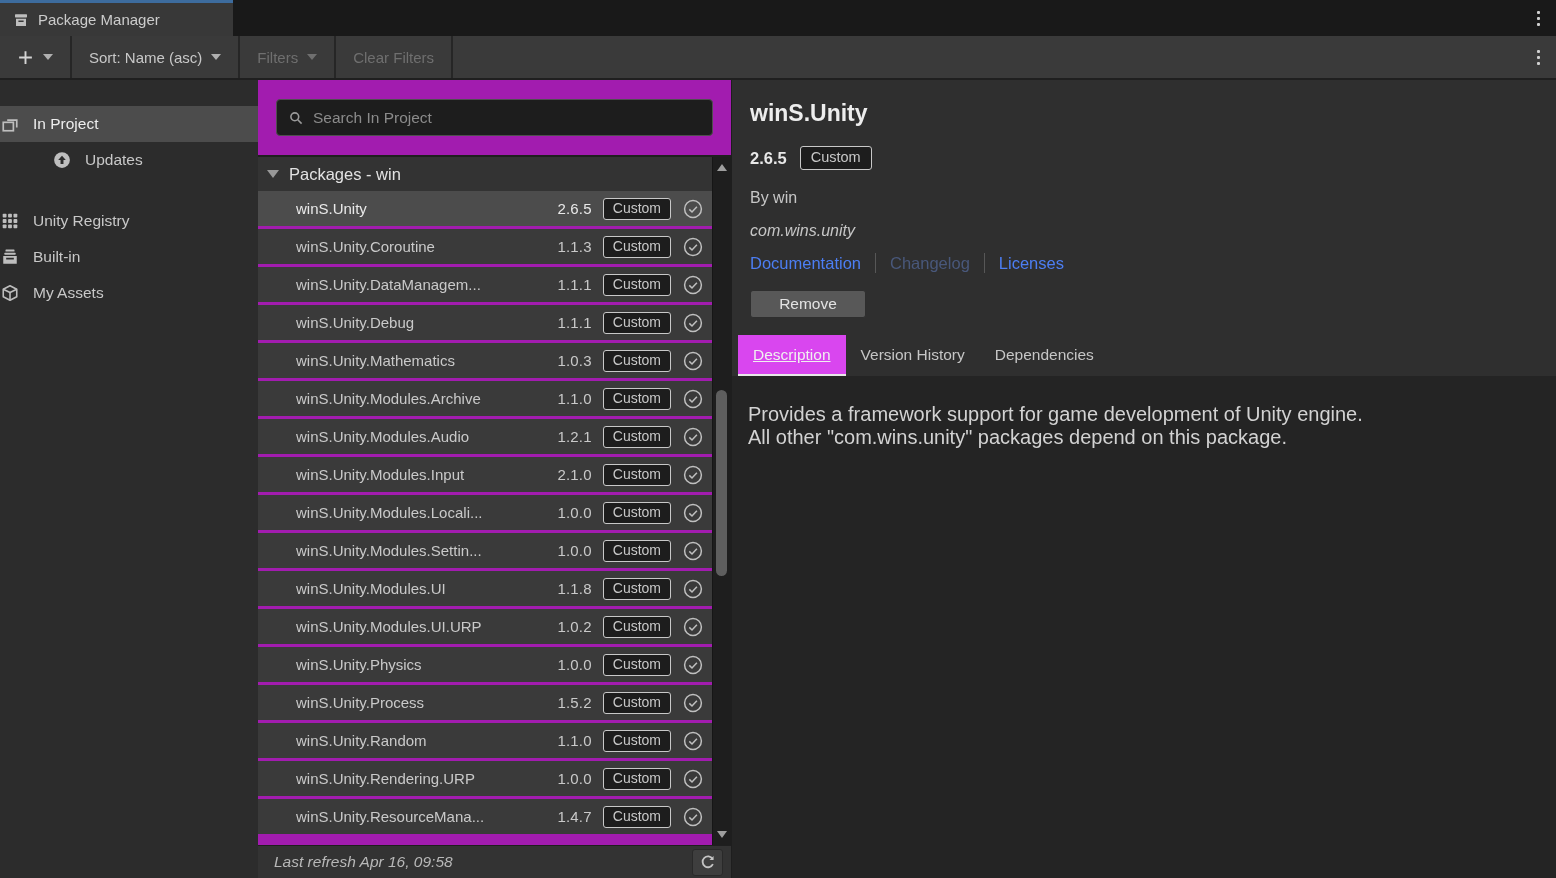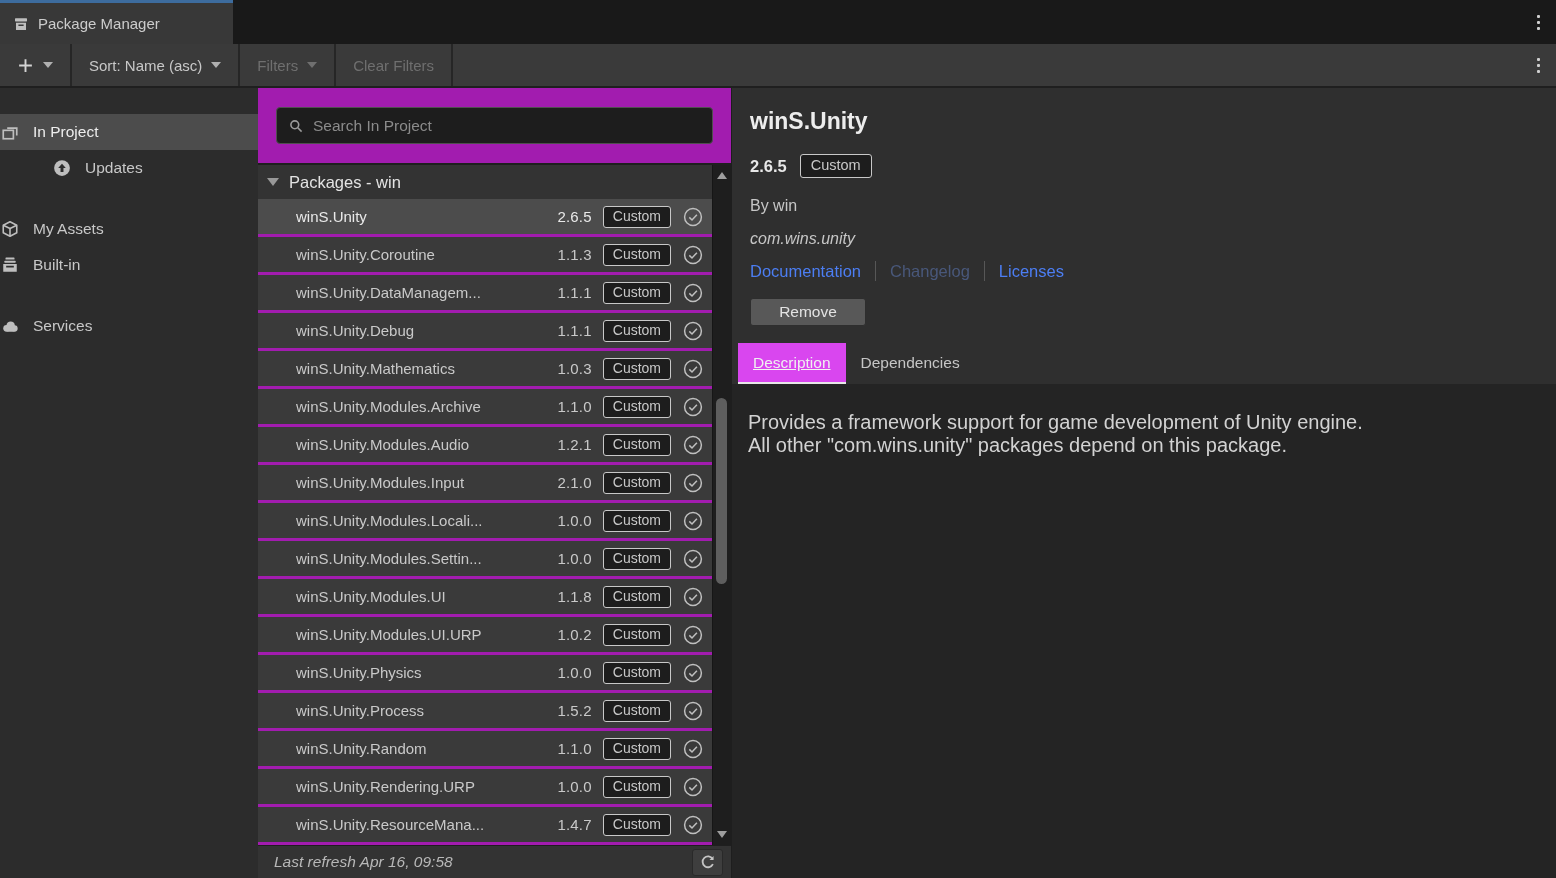--- a/index.html
+++ b/index.html
@@ -6,21 +6,21 @@
   html, body { width: 1556px; height: 878px; overflow: hidden; }
   body {
     font-family: "Liberation Sans", sans-serif;
     background: #2b2b2b;
     color: #c8c8c8;
     -webkit-font-smoothing: antialiased;
   }
   .app { width: 1556px; height: 878px; display: flex; flex-direction: column; }
 
   
-  .titlebar { height: 44px; background: #191919; display: flex; align-items: stretch; flex: 0 0 auto; }
+  .titlebar { height: 36px; background: #191919; display: flex; align-items: stretch; flex: 0 0 auto; }
   .doctab {
     width: 233px; background: #383838; border-top: 3px solid #3d6c9e;
     display: flex; align-items: center; gap: 9px; padding-left: 13px;
     color: #cccccc; font-size: 15px;
   }
   .doctab .ticon { width: 16px; height: 16px; display: inline-flex; }
   .titlebar-spacer { flex: 1; }
   .kebab { display: flex; flex-direction: column; gap: 3px; align-items: center; justify-content: center; width: 36px; cursor: pointer; }
   .kebab i { width: 3px; height: 3px; background: #cfcfcf; border-radius: 1px; display: block; }
 
@@ -170,50 +170,55 @@
             <svg viewBox="0 0 16 16">
               <circle cx="8" cy="8" r="7" fill="#bebebe"></circle>
               <path d="M8 4.2 L11.4 8 H9.3 V11.6 H6.7 V8 H4.6 Z" fill="#2c2c2c"></path>
             </svg>
           </span>
           <span>Updates</span>
         </div>
         <div class="side-gap"></div>
         <div class="side-item">
           <span class="sicon">
-            <svg viewBox="0 0 16 16" fill="none" stroke="#bebebe" stroke-width="1.4" stroke-linejoin="round">
-              <path d="M8 1.6 L14 4.6 V11.4 L8 14.4 L2 11.4 V4.6 Z"></path>
-              <path d="M2 4.6 L8 7.6 L14 4.6"></path>
-              <path d="M8 7.6 V14.4"></path>
+            <svg viewBox="0 0 16 16" fill="#bebebe">
+              <rect x="1.5" y="1.5" width="3.4" height="3.4" rx="0.7"></rect>
+              <rect x="6.3" y="1.5" width="3.4" height="3.4" rx="0.7"></rect>
+              <rect x="11.1" y="1.5" width="3.4" height="3.4" rx="0.7"></rect>
+              <rect x="1.5" y="6.3" width="3.4" height="3.4" rx="0.7"></rect>
+              <rect x="6.3" y="6.3" width="3.4" height="3.4" rx="0.7"></rect>
+              <rect x="11.1" y="6.3" width="3.4" height="3.4" rx="0.7"></rect>
+              <rect x="1.5" y="11.1" width="3.4" height="3.4" rx="0.7"></rect>
+              <rect x="6.3" y="11.1" width="3.4" height="3.4" rx="0.7"></rect>
+              <rect x="11.1" y="11.1" width="3.4" height="3.4" rx="0.7"></rect>
             </svg>
           </span>
-          <span>My Assets</span>
+          <span>Unity Registry</span>
         </div>
         <div class="side-item">
           <span class="sicon">
             <svg viewBox="0 0 16 16" fill="#bebebe">
               <rect x="4" y="1.4" width="8" height="1.8" rx="0.4"></rect>
               <rect x="3" y="4.2" width="10" height="1.8" rx="0.4"></rect>
               <path d="M2 7 H14 V14 H2 Z M4.6 8.6 v1.6 h6.8 V8.6 Z" fill-rule="evenodd"></path>
             </svg>
           </span>
           <span>Built-in</span>
         </div>
-        <div class="side-gap"></div>
         <div class="side-item">
           <span class="sicon">
-            <svg viewBox="0 0 16 16" fill="#bebebe">
-              <circle cx="5" cy="10" r="3"></circle>
-              <circle cx="8.6" cy="7.6" r="3.7"></circle>
-              <circle cx="12" cy="10.2" r="2.8"></circle>
-              <rect x="4.5" y="9.5" width="8" height="3.5" rx="1.7"></rect>
+            <svg viewBox="0 0 16 16" fill="none" stroke="#bebebe" stroke-width="1.4" stroke-linejoin="round">
+              <path d="M8 1.6 L14 4.6 V11.4 L8 14.4 L2 11.4 V4.6 Z"></path>
+              <path d="M2 4.6 L8 7.6 L14 4.6"></path>
+              <path d="M8 7.6 V14.4"></path>
             </svg>
           </span>
-          <span>Services</span>
-        </div>
+          <span>My Assets</span>
+        </div>
+        <div class="side-gap"></div>
       </div>
 
     <div class="middle">
       <div class="search-area">
         <div class="search-box">
           <svg viewBox="0 0 16 16" fill="none" stroke="#9a9a9a" stroke-width="1.6">
               <circle cx="6.8" cy="6.8" r="3.9"></circle>
               <path d="M9.8 9.8 L13.6 13.6"></path>
             </svg>
           <input type="text" placeholder="Search In Project" style="">
@@ -445,20 +450,21 @@
             <span class="d-link" style="color: rgb(76, 126, 243);">Documentation</span>
             <span class="link-sep"></span>
             <span class="d-link" style="color: rgb(73, 88, 123);">Changelog</span>
             <span class="link-sep"></span>
             <span class="d-link" style="color: rgb(76, 126, 243);">Licenses</span>
           </div>
         <button class="remove-btn">Remove</button>
       </div>
       <div class="d-tabbar" id="detail-tabs">
           <div class="d-tab active">Description</div>
+          <div class="d-tab">Version History</div>
           <div class="d-tab">Dependencies</div>
         </div>
       <div class="d-body" id="detail-desc">
           <div class="desc-line">Provides a framework support for game development of Unity engine.</div>
           <div class="desc-line">All other "com.wins.unity" packages depend on this package.</div>
         </div>
     </div>
 
   </div>
 </div>

